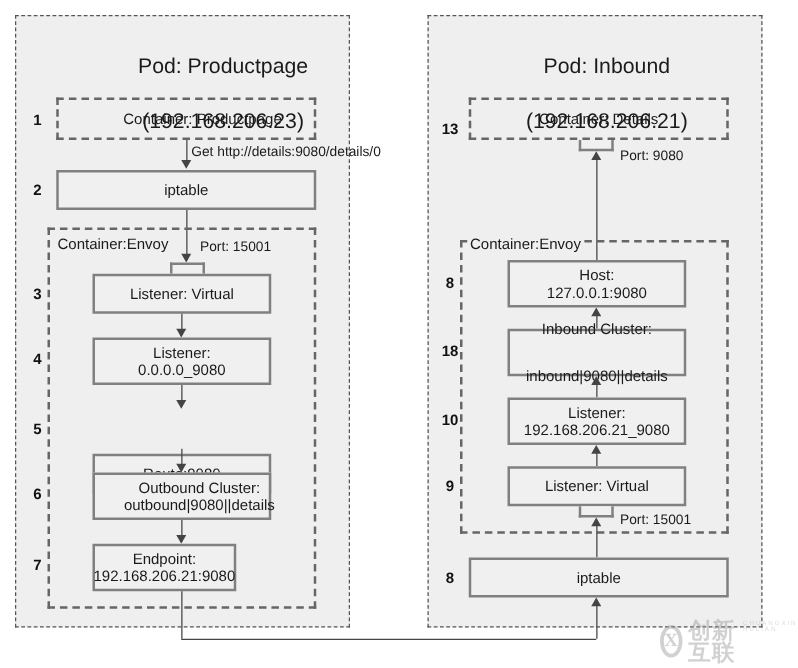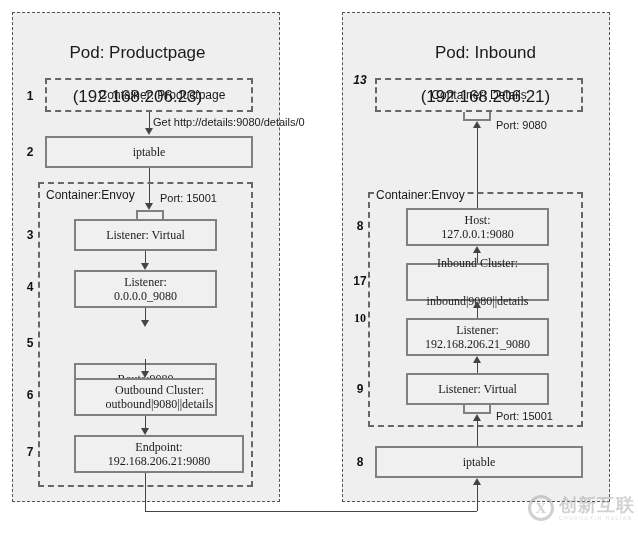--- a/index.html
+++ b/index.html
@@ -65,21 +65,21 @@
     box-sizing: border-box;
     display: flex;
     flex-direction: column;
     align-items: center;
     justify-content: center;
     font-size: 12px;
     color: #1a1a1a;
     text-align: center;
     line-height: 14px;
   }
-  .node .l1, .node .l2 { display: block; white-space: nowrap; font-family: Liberation Serif, serif; }
+  .node .l1, .node .l2 { display: block; white-space: nowrap; }
   
   .idx {
     position: absolute;
     font-size: 12px;
     font-weight: bold;
     color: #111111;
     text-align: center;
     width: 16px;
   }
   
@@ -151,21 +151,21 @@
     display: flex;
     align-items: center;
     justify-content: center;
     font-size: 15px;
     font-weight: bold;
     color: #9a9a9a;
     font-family: "Liberation Serif", serif;
   }
   .wm-text {
     display: flex;
-    flex-direction: column;
+    flex-direction: row;
     line-height: 1;
   }
   .wm-cn {
     font-size: 18px;
     font-weight: bold;
     color: #9a9a9a;
     letter-spacing: 1px;
   }
   .wm-en {
     font-size: 5px;
@@ -174,21 +174,21 @@
     margin-top: 2px;
   }
 </style>
 </head>
 <body>
 
 <div id="canvas">
 
   <div class="pod" style="left:12px; top:12px; width:268px; height:490px;">
   </div>
-  <div class="pod-title" style="left:12px; top:20px; width:232px;">
+  <div class="pod-title" style="left:12px; top:20px; width:232px;padding-left:41px;">
     <span>Pod: Productpage</span><br>
     <span>(192.168.206.23)</span>
   </div>
 
   <div class="dashbox" style="left:45px; top:78px; width:208px; height:34px;"></div>
   <div class="dashbox-label-center" style="left:58px; top:88px; width:208px;text-align:center;">Container: Productpage</div>
   <div class="idx" style="left:22px; top:89px;">1</div>
 
   <div class="vline" style="left:149px; top:112px; height:20px;"></div>
   <div class="arrow-down" style="left:145px; top:128px;"></div>
@@ -235,36 +235,36 @@
 
   <div class="node" style="left:74px; top:378px; width:143px; height:38px;padding-left:28px;">
     <span class="l1">Outbound Cluster:</span>
     <span class="l2">outbound|9080||details</span>
   </div>
   <div class="idx" style="left:22px; top:388px;">6</div>
 
   <div class="vline" style="left:145px; top:416px; height:17px;"></div>
   <div class="arrow-down" style="left:141px; top:428px;"></div>
 
-  <div class="node" style="left:74px; top:435px; width:170px; height:38px;">
+  <div class="node" style="left:74px; top:435px; width:115px; height:38px;">
     <span class="l1">Endpoint:</span>
     <span class="l2">192.168.206.21:9080</span>
   </div>
   <div class="idx" style="left:22px; top:445px;">7</div>
 
   <div class="pod" style="left:342px; top:12px; width:268px; height:490px;">
   </div>
   <div class="pod-title" style="left:342px; top:20px; width:268px;">
     <span>Pod: Inbound</span><br>
     <span>(192.168.206.21)</span>
   </div>
 
   <div class="dashbox" style="left:375px; top:78px; width:208px; height:34px;"></div>
   <div class="dashbox-label-center" style="left:375px; top:88px; width:208px;">Container: Details</div>
-  <div class="idx" style="left:352px; top:73px;font-style:italic;">13</div>
+  <div class="idx" style="left:352px; top:96px;">13</div>
 
   <div class="notch bottom" style="left:463px; top:112px; width:28px; height:9px;"></div>
   <div class="portlabel" style="left:496px; top:119px;">Port: 9080</div>
 
   <div class="arrow-up" style="left:473px; top:121px;"></div>
   <div class="vline" style="left:477px; top:126px; height:82px;"></div>
 
   <div class="dashbox" style="left:368px; top:192px; width:215px; height:235px;"></div>
   <div class="dashbox-label-left" style="left:374px; top:188px;">Container:Envoy</div>
 
@@ -274,30 +274,30 @@
   </div>
   <div class="idx" style="left:352px; top:219px;">8</div>
 
   <div class="arrow-up" style="left:473px; top:246px;"></div>
   <div class="vline" style="left:477px; top:251px; height:12px;"></div>
 
   <div class="node" style="left:406px; top:263px; width:143px; height:38px;gap:24px;">
     <span class="l1">Inbound Cluster:</span>
     <span class="l2">inbound|9080||details</span>
   </div>
-  <div class="idx" style="left:352px; top:274px;">17</div>
+  <div class="idx" style="left:352px; top:274px;">18</div>
 
   <div class="arrow-up" style="left:473px; top:301px;"></div>
   <div class="vline" style="left:477px; top:306px; height:12px;"></div>
 
   <div class="node" style="left:406px; top:318px; width:143px; height:38px;">
     <span class="l1">Listener:</span>
     <span class="l2">192.168.206.21_9080</span>
   </div>
-  <div class="idx" style="left:352px; top:311px;font-family:Liberation Serif, serif;">10</div>
+  <div class="idx" style="left:352px; top:329px;">10</div>
 
   <div class="arrow-up" style="left:473px; top:356px;"></div>
   <div class="vline" style="left:477px; top:361px; height:12px;"></div>
 
   <div class="node" style="left:406px; top:373px; width:143px; height:32px;">
     <span class="l1">Listener: Virtual</span>
   </div>
   <div class="idx" style="left:352px; top:382px;">9</div>
 
   <div class="notch bottom" style="left:463px; top:405px; width:28px; height:9px;"></div>

